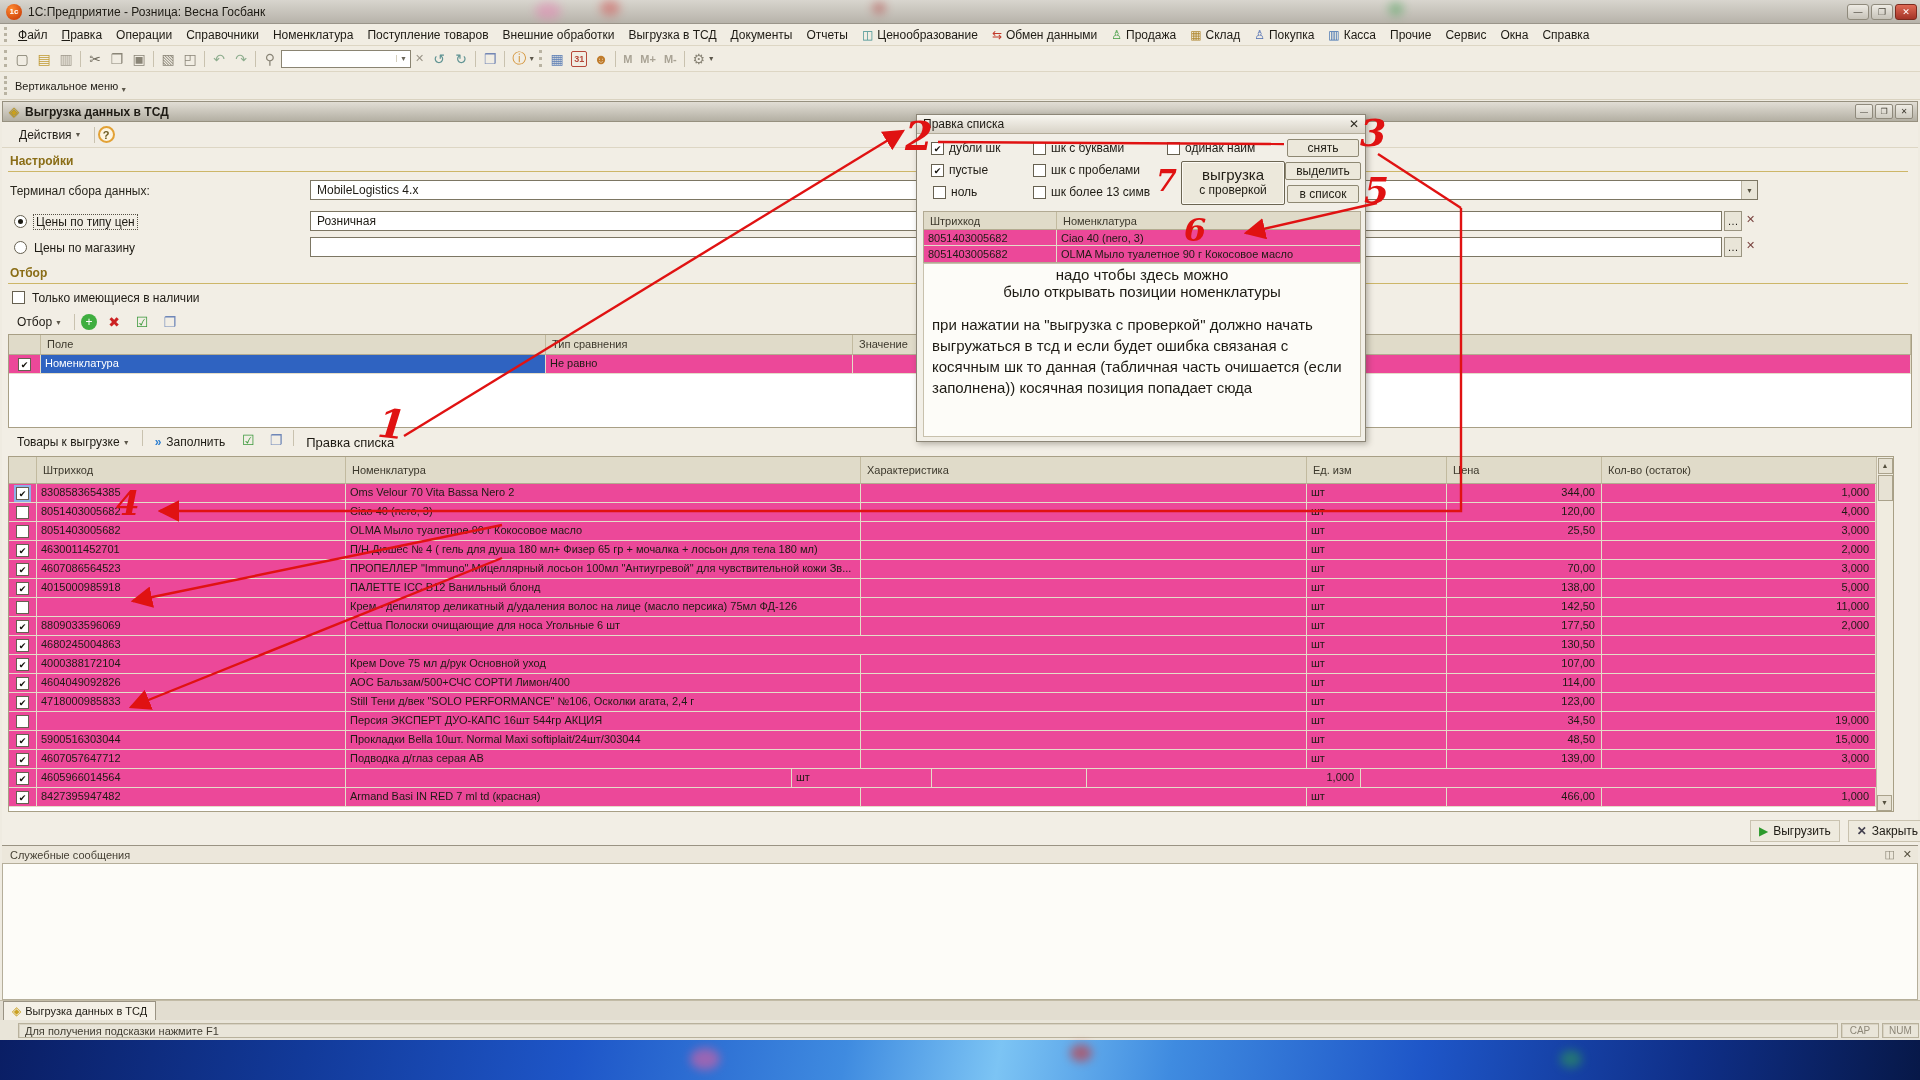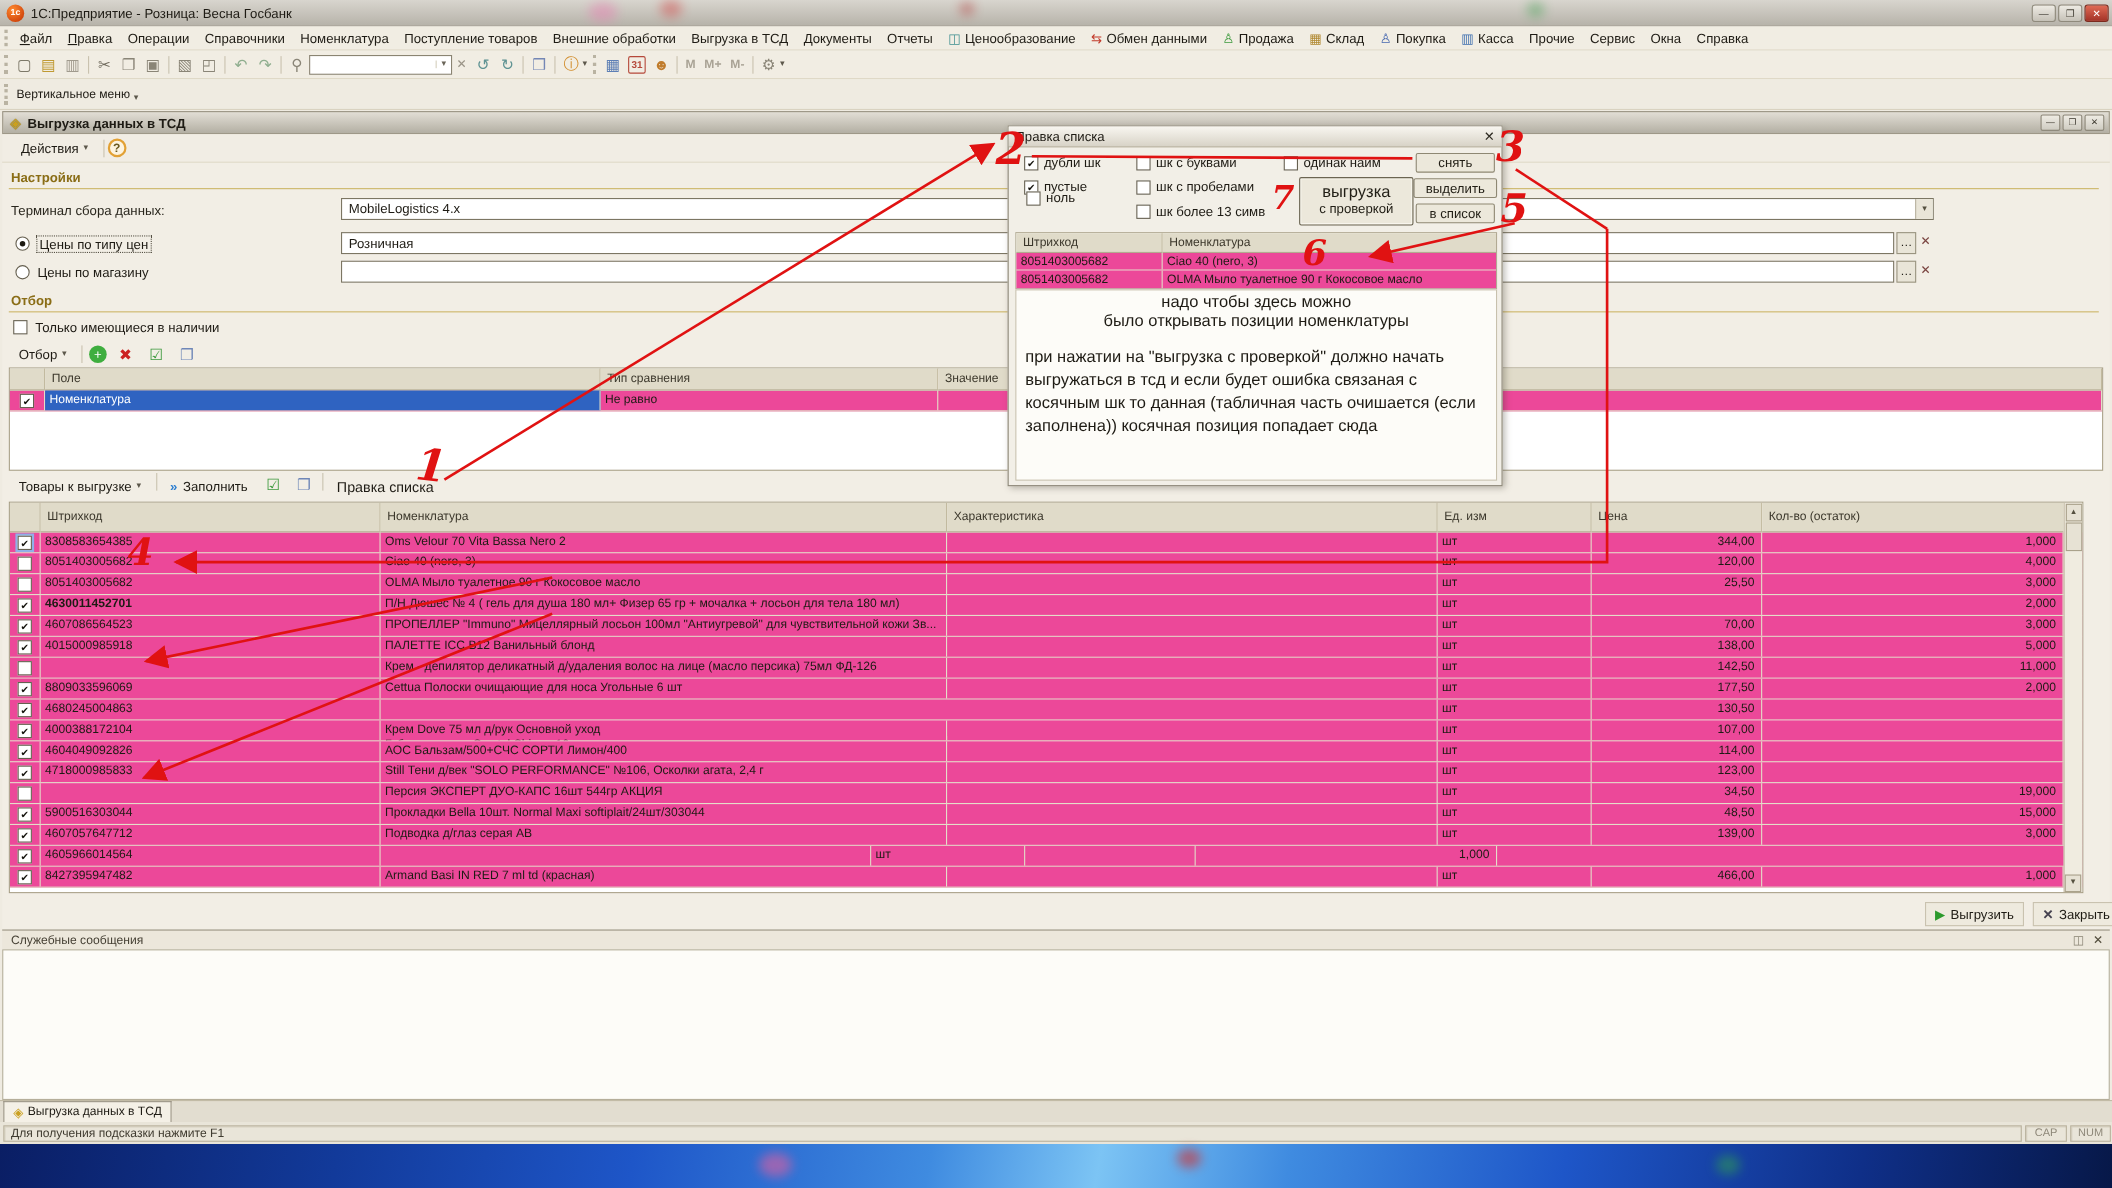--- a/index.html
+++ b/index.html
@@ -347,21 +347,21 @@
           <div class="tc" style="width: 515px;">OLMA Мыло туалетное 90 г Кокосовое масло</div>
           <div class="tc" style="width: 446px;"></div>
           <div class="tc" style="width: 140px;">шт</div>
           <div class="tc num" style="width: 155px;">25,50</div>
           <div class="tc num" style="width: 274px;">3,000</div>
         </div>
         <div class="trow">
           <div class="tc c0" style="width: 28px;">
             <span class="cbx">✔</span>
           </div>
-          <div class="tc" style="width: 309px; font-weight: bold;">4630011452701</div>
+          <div class="tc" style="width: 309px;">4630011452701</div>
           <div class="tc" style="width: 515px;">П/Н Дюшес № 4 ( гель для душа  180 мл+ Физер 65 гр + мочалка + лосьон для тела 180 мл)</div>
           <div class="tc" style="width: 446px;"></div>
           <div class="tc" style="width: 140px;">шт</div>
           <div class="tc num" style="width: 155px;"></div>
           <div class="tc num" style="width: 274px;">2,000</div>
         </div>
         <div class="trow">
           <div class="tc c0" style="width: 28px;">
             <span class="cbx">✔</span>
           </div>
@@ -531,21 +531,21 @@
   </div>
   <div id="msgpanel-b" class="abs"></div>
 
   <div id="tabbar" class="abs"></div>
   <div id="bottomtab" class="abs">
     <span style="color:#caa020;font-size:12px">◈</span>
     <span>Выгрузка данных в ТСД</span>
   </div>
 
   <div id="statusbar" class="abs">
-    <span class="scell" style="flex:1;margin-left:3px;padding:1px 6px;font-size:11px;color:#3f3b30">Для получения подсказки нажмите F1</span>
+    <span class="scell" style="flex:1;margin-left:18px;padding:1px 6px;font-size:11px;color:#3f3b30">Для получения подсказки нажмите F1</span>
     <span class="scell" style="width:38px;margin-left:3px;text-align:center;font-size:10px;color:#8d8778;padding-top:1px">CAP</span>
     <span class="scell" style="width:37px;margin:0 1px 0 3px;text-align:center;font-size:10px;color:#8d8778;padding-top:1px">NUM</span>
   </div>
 
   <div id="taskstrip" class="abs">
     <span class="blob" style="left:690px;top:8px;width:30px;height:22px;background:#e060a0;opacity:.6"></span>
     <span class="blob" style="left:1070px;top:4px;width:22px;height:18px;background:#d03030;opacity:.6"></span>
     <span class="blob" style="left:1560px;top:10px;width:22px;height:18px;background:#30a050;opacity:.55"></span>
   </div>
 
@@ -556,21 +556,21 @@
     </div>
 
     <div class="dcb" style="left:14px;top:26px">
         <span class="cbx">✔</span>
         <span>дубли шк</span>
       </div>
     <div class="dcb" style="left:14px;top:48px">
         <span class="cbx">✔</span>
         <span>пустые</span>
       </div>
-    <div class="dcb" style="left:16px;top:58px">
+    <div class="dcb" style="left:16px;top:70px">
         <span class="cbx"></span>
         <span>ноль</span>
       </div>
     <div class="dcb" style="left:116px;top:26px">
         <span class="cbx"></span>
         <span>шк с буквами</span>
       </div>
     <div class="dcb" style="left:116px;top:48px">
         <span class="cbx"></span>
         <span>шк с пробелами</span>

